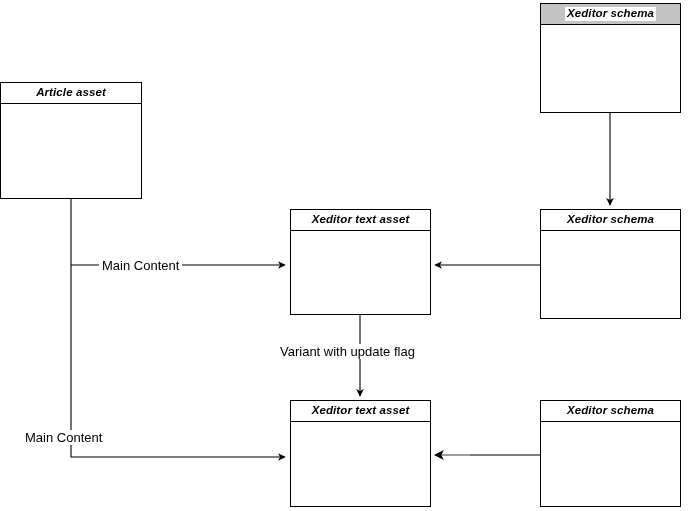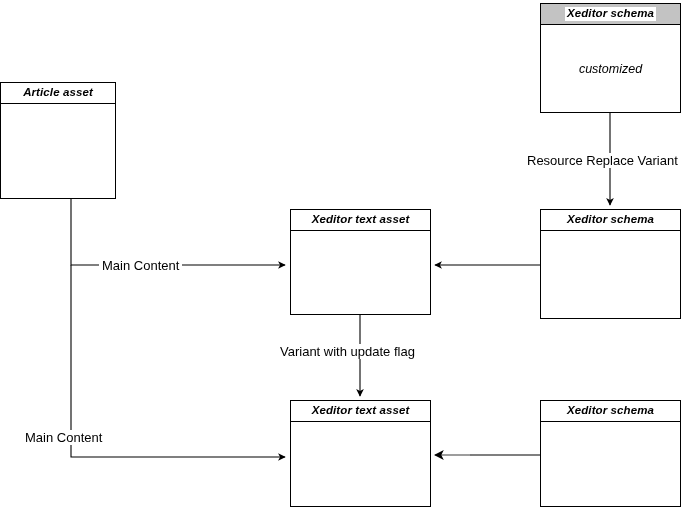--- a/index.html
+++ b/index.html
@@ -100,32 +100,31 @@
     <line x1="540" y1="265" x2="435" y2="265" stroke="#000000" stroke-width="1.1" marker-end="url(#arrow)"></line>
 
     <line x1="360" y1="314" x2="360" y2="396" stroke="#000000" stroke-width="1.1" marker-end="url(#arrow)"></line>
 
     <path d="M 71 265 L 71 457 L 285 457" fill="none" stroke="#000000" stroke-width="1.1" marker-end="url(#arrow)"></path>
 
     <line x1="540" y1="455" x2="470" y2="455" stroke="#000000" stroke-width="1.1"></line>
     <line x1="472" y1="455" x2="435" y2="455" stroke="#7d7d7d" stroke-width="1.4" marker-end="url(#arrowgray)"></line>
   </svg>
 
-  <div class="node" style="left:0px; top:82px; width:116px; height:117px;gap:19px;">
+  <div class="node" style="left:0px; top:82px; width:142px; height:117px;gap:19px;">
     <div class="node-header">
       <span class="hdr-text">Article asset</span>
     </div>
     <div class="node-body"></div>
   </div>
 
   <div class="node" style="left:540px; top:3px; width:141px; height:110px;">
     <div class="node-header gray">
       <span class="hdr-text">Xeditor schema</span>
     </div>
-    <div class="node-body">customized</div>
   </div>
 
   <div class="node" style="left:290px; top:209px; width:141px; height:106px;">
     <div class="node-header">
       <span class="hdr-text">Xeditor text asset</span>
     </div>
     <div class="node-body"></div>
   </div>
 
   <div class="node" style="left:540px; top:209px; width:141px; height:110px;">
@@ -142,21 +141,20 @@
     <div class="node-body"></div>
   </div>
 
   <div class="node" style="left:540px; top:400px; width:141px; height:107px;">
     <div class="node-header">
       <span class="hdr-text">Xeditor schema</span>
     </div>
     <div class="node-body"></div>
   </div>
 
-  <div class="edge-label" style="left:524px; top:153px;">Resource Replace Variant</div>
 
   <div class="edge-label" style="left:99px; top:258px;">Main Content</div>
 
   <div class="edge-label" style="left:277px; top:344px;">Variant with update flag</div>
 
   <div class="edge-label" style="left:22px; top:430px;">Main Content</div>
 
 </div>
 
 </body></html>

